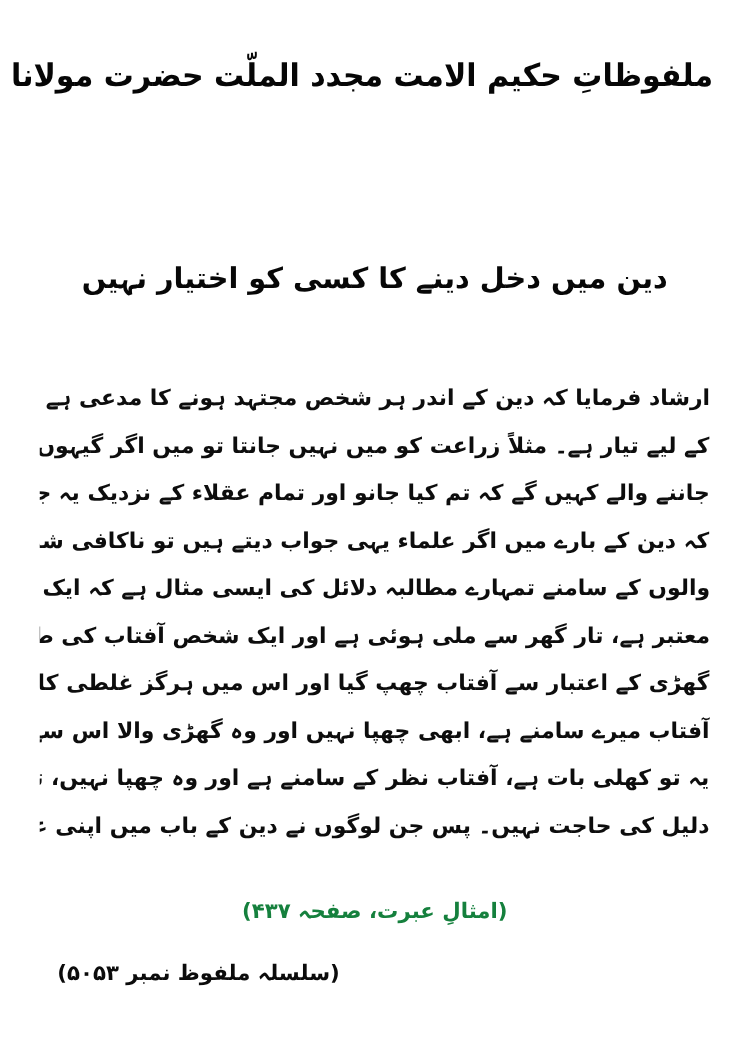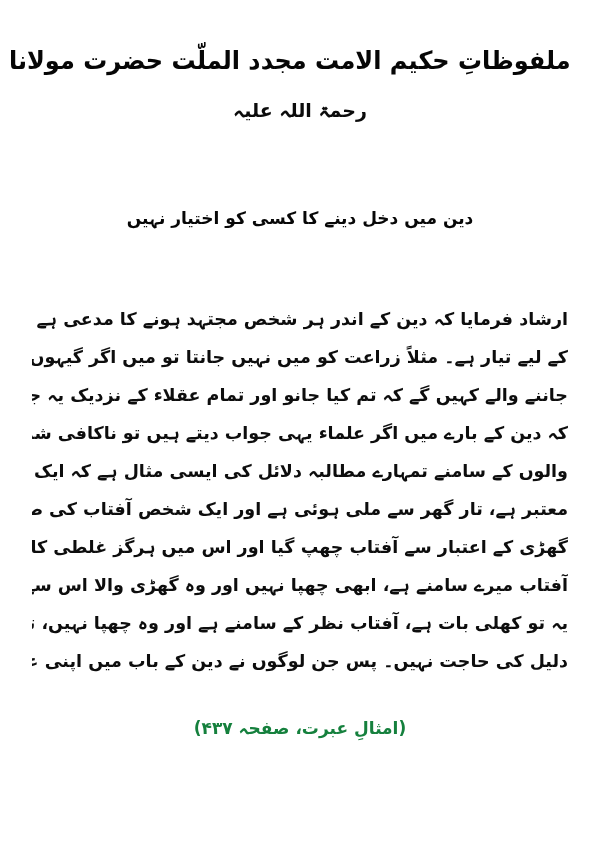--- a/index.html
+++ b/index.html
@@ -55,21 +55,21 @@
   }
 
   
   .section-heading {
     position: absolute;
     top: 206px;
     left: 0;
     right: 0;
     text-align: center;
     direction: rtl;
-    font-size: 17px;
+    font-size: 23px;
     font-weight: 700;
     color: #070707;
     line-height: 1.5;
     white-space: nowrap;
   }
 
   
   .body-block {
     position: absolute;
     top: 300px;
@@ -137,21 +137,20 @@
     -webkit-font-smoothing: antialiased;
   }
 </style>
 </head>
 <body>
 
 <div class="page">
 
   <div class="title-block">
     <div class="doc-title">ملفوظاتِ حکیم الامت مجدد الملّت حضرت مولانا محمد اشرف علی تھانوی</div>
-    <div class="doc-subtitle">رحمۃ اللہ علیہ</div>
   </div>
 
   <div class="section-heading">دین میں دخل دینے کا کسی کو اختیار نہیں</div>
 
   <div class="body-block">
     <div class="body-line first">
       <span>ارشاد فرمایا کہ دین کے اندر ہر شخص مجتہد ہونے کا مدعی ہے اور ہر کس و نا کس اس میں دخل دینے</span>
     </div>
     <div class="body-line">
       <span>کے لیے تیار ہے۔ مثلاً زراعت کو میں نہیں جانتا تو میں اگر گیہوں بونے کا طریقہ بیان کرنے لگوں تو</span>
@@ -177,14 +176,15 @@
     <div class="body-line">
       <span>یہ تو کھلی بات ہے، آفتاب نظر کے سامنے ہے اور وہ چھپا نہیں، تم اس طرف دیکھو آفتاب موجود ہے،</span>
     </div>
     <div class="body-line last">
       <span>دلیل کی حاجت نہیں۔ پس جن لوگوں نے دین کے باب میں اپنی عمریں کھپا دی ہیں ان کا قول معتبر ہوگا۔</span>
     </div>
   </div>
 
   <div class="citation-source">(امثالِ عبرت، صفحہ ۴۳۷)</div>
 
+  <div class="citation-number">(سلسلہ ملفوظ نمبر ۵۰۵۳)</div>
 
 </div>
 
 </body></html>

